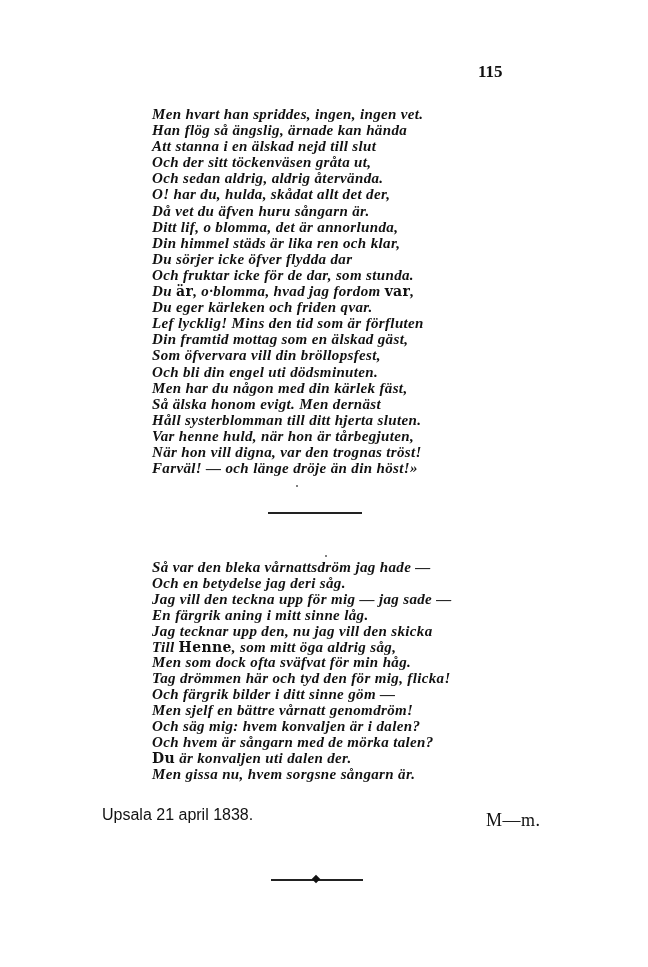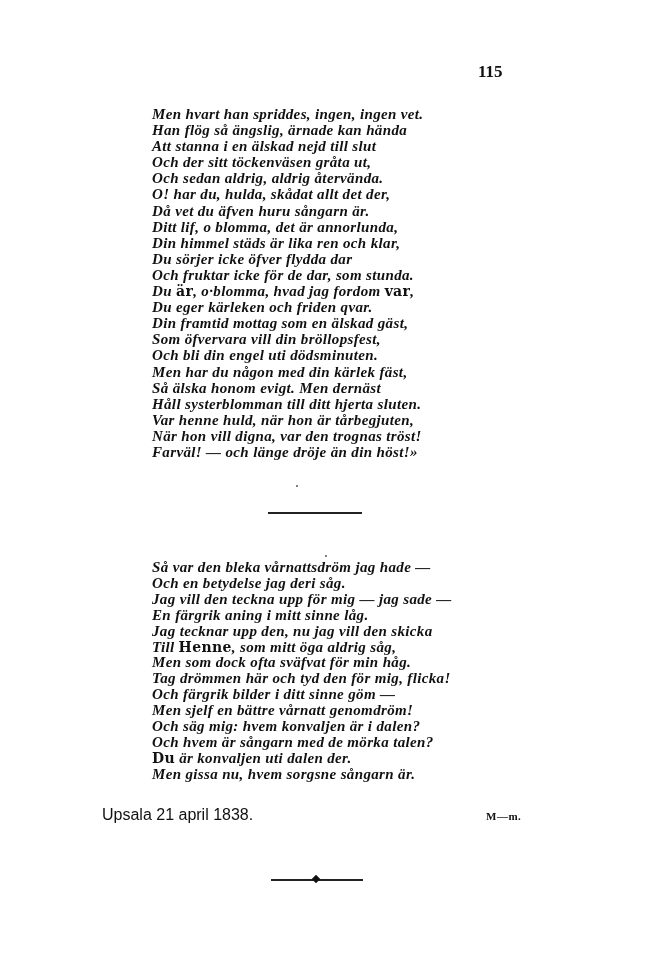--- a/index.html
+++ b/index.html
@@ -15,21 +15,21 @@
   .stanza2 li { line-height:15.9px; }
   .em { font-style:normal; font-weight:bold; font-family:"DejaVu Serif", serif; font-size:14px; }
   .rule { position:absolute; height:2px; background:#222; }
   .rule1 { left:268px; top:512px; width:94px; }
   .rule2 { left:271px; top:879px; width:92px; height:1.5px; }
   .diamond { position:absolute; left:313px; top:876px; width:6px; height:6px; background:#111;
              transform:rotate(45deg); }
   .footer-place { position:absolute; left:102px; top:806px; font-family:Liberation Sans, sans-serif;
                   font-size:16px; }
   .footer-sig { position:absolute; left:486px; top:810px; font-family:"Liberation Serif", serif;
-                font-size:11px; font-weight:bold; letter-spacing:0.5px; }
+                font-size:18px; font-weight:normal; letter-spacing:0.5px; }
   .dot { position:absolute; width:2px; height:2px; background:#555; border-radius:1px; }
 </style>
 </head>
 <body>
 
 <div class="page-number">115</div>
 
 <ul class="stanza stanza1">
   <li>Men hvart han spriddes, ingen, ingen vet.</li>
   <li>Han flög så ängslig, ärnade kan hända</li>
@@ -37,20 +37,21 @@
   <li>Och der sitt töckenväsen gråta ut,</li>
   <li>Och sedan aldrig, aldrig återvända.</li>
   <li>O! har du, hulda, skådat allt det der,</li>
   <li>Då vet du äfven huru sångarn är.</li>
   <li>Ditt lif, o blomma, det är annorlunda,</li>
   <li>Din himmel städs är lika ren och klar,</li>
   <li>Du sörjer icke öfver flydda dar</li>
   <li>Och fruktar icke för de dar, som stunda.</li>
   <li><span>Du </span><span class="em">är</span><span>, o·blomma, hvad jag fordom </span><span class="em">var</span><span>,</span></li>
   <li>Du eger kärleken och friden qvar.</li>
+  <li>Lef lycklig! Mins den tid som är förfluten</li>
   <li>Din framtid mottag som en älskad gäst,</li>
   <li>Som öfvervara vill din bröllopsfest,</li>
   <li>Och bli din engel uti dödsminuten.</li>
   <li>Men har du någon med din kärlek fäst,</li>
   <li>Så älska honom evigt.  Men dernäst</li>
   <li>Håll systerblomman till ditt hjerta sluten.</li>
   <li>Var henne huld, när hon är tårbegjuten,</li>
   <li>När hon vill digna, var den trognas tröst!</li>
   <li>Farväl! — och länge dröje än din höst!»</li>
 </ul>

